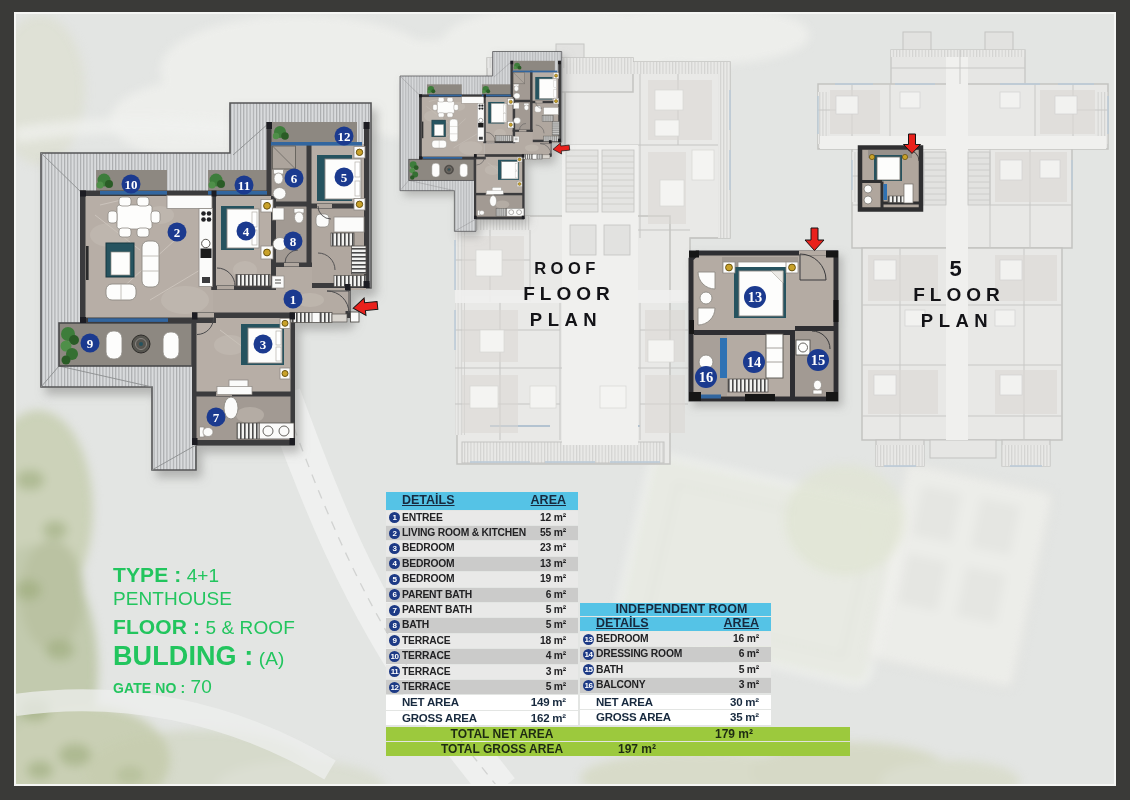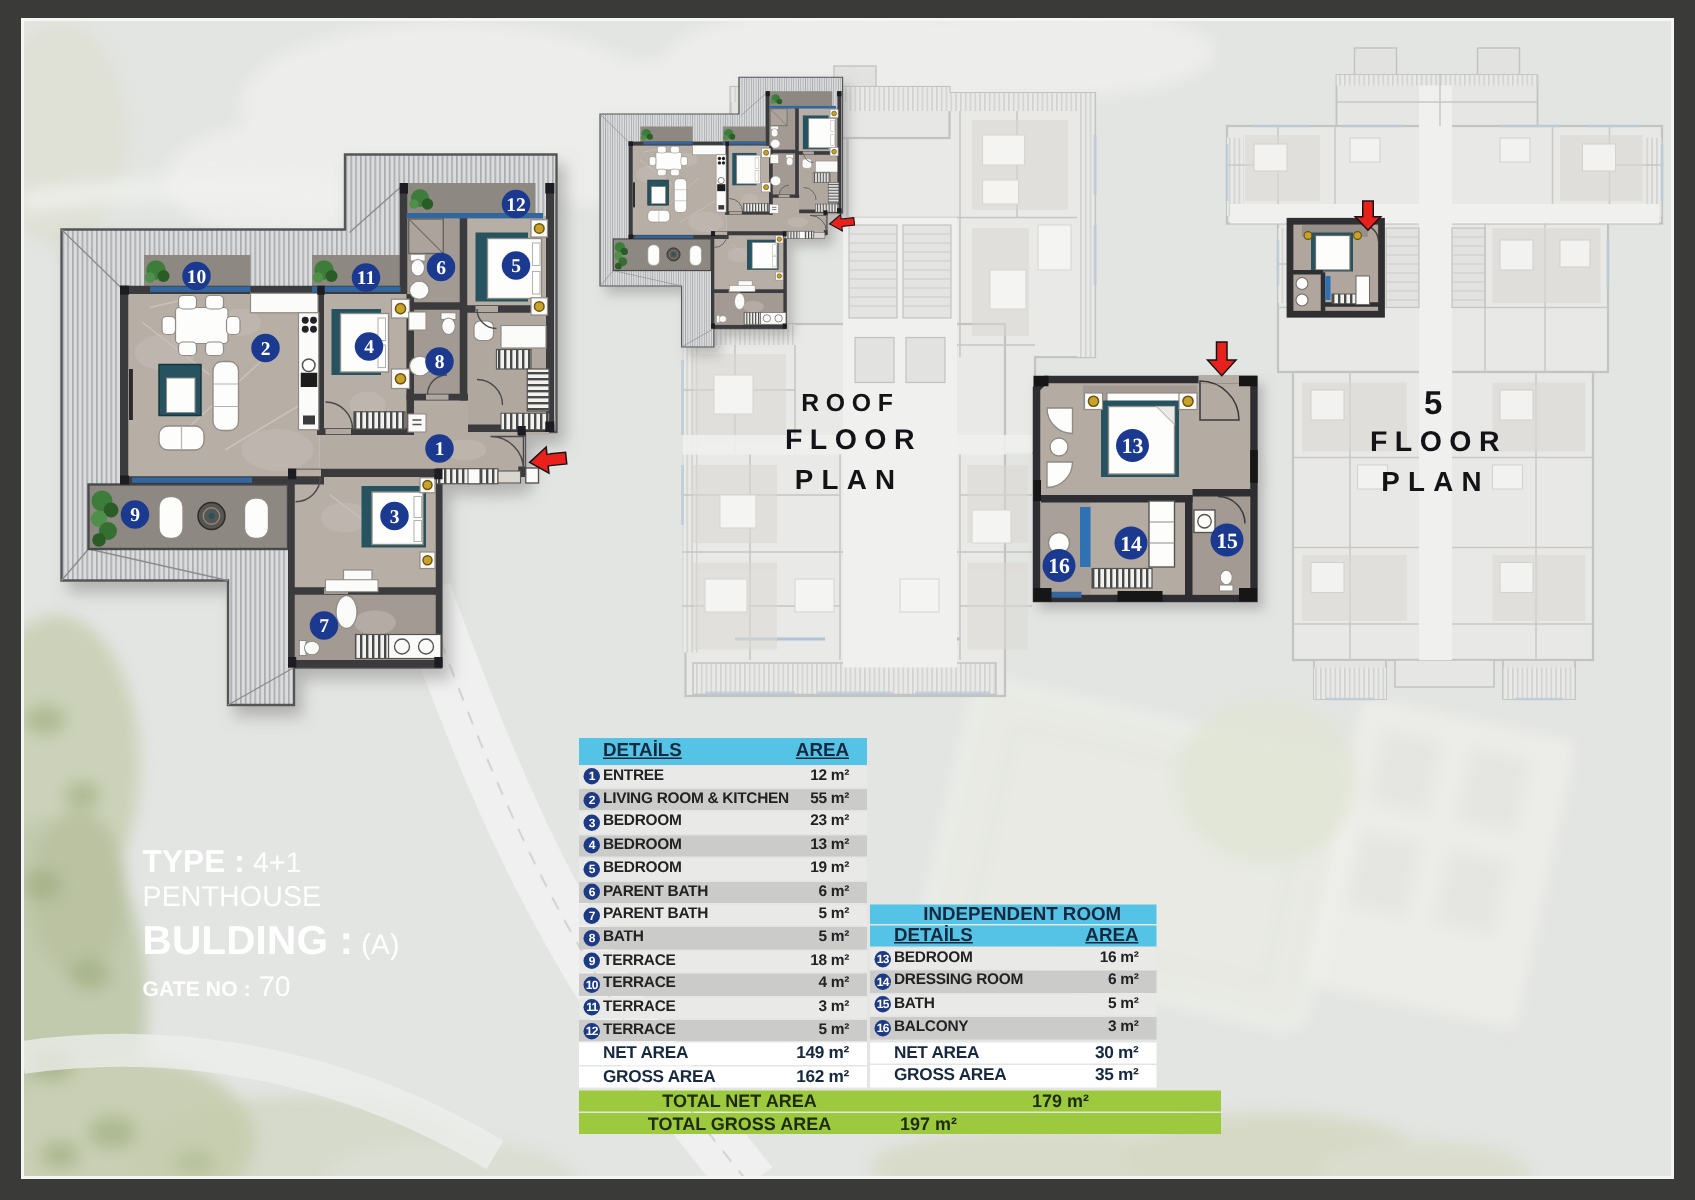--- a/index.html
+++ b/index.html
@@ -772,23 +772,24 @@
         </g>
 <g>
           <circle cx="706" cy="377" r="11" fill="#1b3a8f"></circle>
           <text x="706" y="382">16</text>
         </g>
 </g>
 
 <path d="M818,228 L818,240 L824,240 L814.5,250.5 L805,240 L811,240 L811,228 Z" fill="#e9211c" stroke="#141414" stroke-width="1"></path>
 </svg>
 
-<div class="abs" style="left:95px;top:562px;color:#ffffff;line-height:26.5px;font-size:19px;letter-spacing:0.1px;">
+<div class="abs" style="left:113px;top:562px;color:#22c55e;line-height:26.5px;font-size:19px;letter-spacing:0.1px;">
   <div><b style="font-size:21px;">TYPE :</b> 4+1</div>
   <div style="margin-top:-4px;">PENTHOUSE</div>
+  <div style="margin-top:2px;"><b style="font-size:21px;">FLOOR :</b> 5 &amp; ROOF</div>
   <div style="margin-top:1.5px;"><b style="font-size:27px;">BULDING :</b> (A)</div>
   <div style="margin-top:1.5px;"><b style="font-size:14px;">GATE NO :</b> 70</div>
 </div>
 
 <div class="abs" id="table1" style="left:386px;top:492px;width:192px;font-weight:bold;color:#222224;">
 
   <div style="height:17.6px;background:#55c3e6;margin-bottom:1px;line-height:17.6px;font-size:12.5px;color:#17293e;">
     <span style="margin-left:16px;text-decoration:underline;">DETAİLS</span>
     <span style="float:right;margin-right:12px;text-decoration:underline;">AREA</span>
   </div>
@@ -824,21 +825,21 @@
   <div class="trow d"><i>14</i><span>DRESSING ROOM</span><b>6 m²</b></div>
   <div class="trow e"><i>15</i><span>BATH</span><b>5 m²</b></div>
   <div class="trow d"><i>16</i><span>BALCONY</span><b>3 m²</b></div>
   <div style="height:1.2px;"></div>
 
   <div class="trow c"><span style="margin-left:16px;">NET AREA</span><b>30 m²</b></div>
 
   <div class="trow c"><span style="margin-left:16px;">GROSS AREA</span><b>35 m²</b></div>
 </div>
 
-<div class="abs" id="totals" style="left:386px;top:726.5px;width:428px;font-weight:bold;color:#1e2b12;">
+<div class="abs" id="totals" style="left:386px;top:726.5px;width:464px;font-weight:bold;color:#1e2b12;">
 
   <div style="height:14.2px;background:#9cc93d;margin-bottom:1px;line-height:14.2px;font-size:12px;display:flex;">
     <span style="width:50%;text-align:center;">TOTAL NET AREA</span>
         <span style="width:50%;text-align:center;">179 m²</span>
   </div>
 
   <div style="height:14.2px;background:#9cc93d;line-height:14.2px;font-size:12px;display:flex;">
     <span style="width:50%;text-align:center;">TOTAL GROSS AREA</span>
         <span style="width:50%;text-align:left;">197 m²</span>
   </div>

